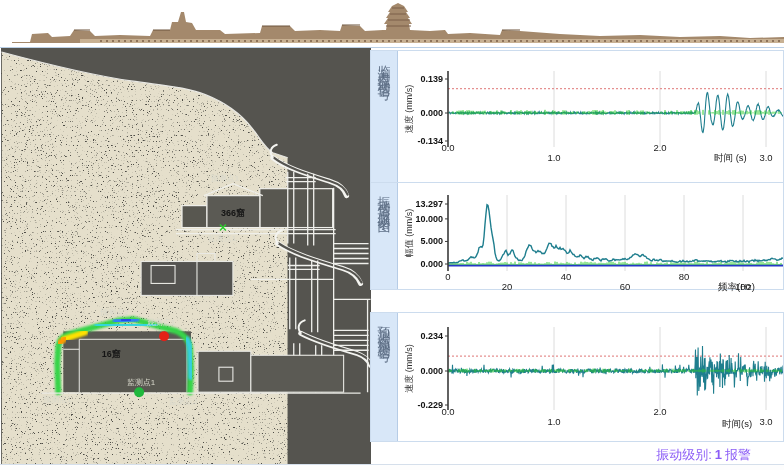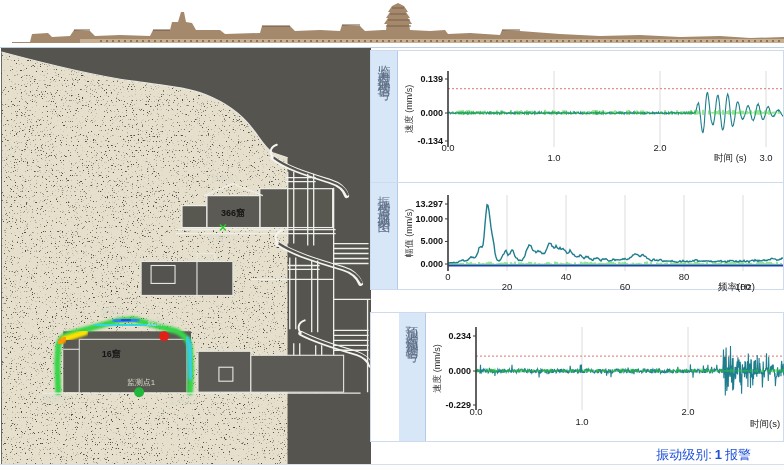--- a/index.html
+++ b/index.html
@@ -6,29 +6,29 @@
   #app{position:relative;width:784px;height:470px;overflow:hidden;background:#fff;
        font-family:"Liberation Sans","DejaVu Sans",sans-serif;}
   #banner{position:absolute;left:0;top:0;width:784px;height:47px;background:#fff;
           border-bottom:1px solid #b9cfe6;}
   #leftpanel{position:absolute;left:0;top:48px;width:370px;height:416px;background:#55544f;
              border-left:1px solid #fff;}
   .chart-row{position:absolute;left:370px;width:414px;background:#fff;
              border:1px solid #ccdcee;box-sizing:border-box;display:flex;}
   #row1{top:50px;height:146px;}
   #row2{top:182px;height:108px;}
-  #row3{top:312px;height:130px;padding-left:28px;}
+  #row3{top:312px;height:130px;}
   .vstrip{width:27px;background:#d8e7f8;border-right:1px solid #b6cce6;flex:0 0 27px;
           display:flex;justify-content:center;box-sizing:border-box;padding-top:3px;}
   .vlabel{writing-mode:vertical-lr;text-orientation:upright;font-size:13px;letter-spacing:4px;
           color:#5d6e85;line-height:27px;}
   .chart-box{flex:1 1 auto;position:relative;}
   .chart-box svg{display:block;}
   #statusbar{position:absolute;left:371px;top:446px;width:380px;text-align:right;
-             font-size:13px;color:#1d4ed8;white-space:nowrap;overflow:hidden;}
+             font-size:13px;color:#8b5cf6;white-space:nowrap;overflow:hidden;}
   #statusbar .val{font-weight:bold;padding:0 3px;}
   #bottomstrip{position:absolute;left:0;top:464px;width:784px;height:6px;background:#fdfdfd;
                border-top:1px solid #d5dfeb;}
   text{font-family:"Liberation Sans","DejaVu Sans",sans-serif;}
 </style>
 </head>
 <body>
 
 <div id="app">
 

